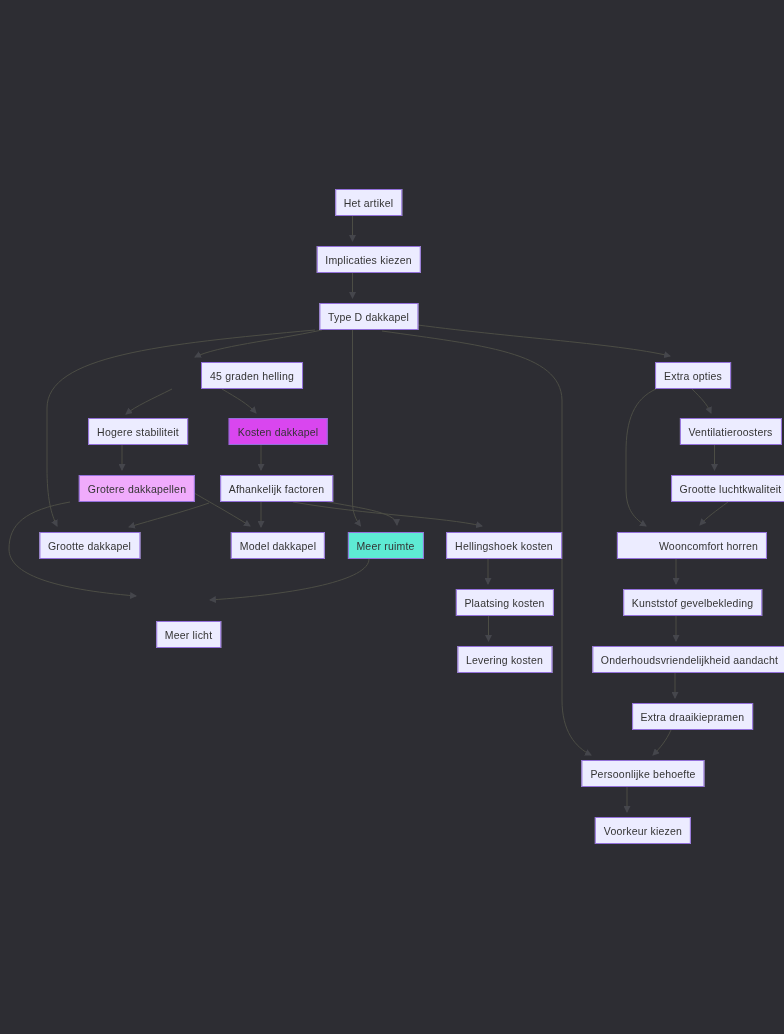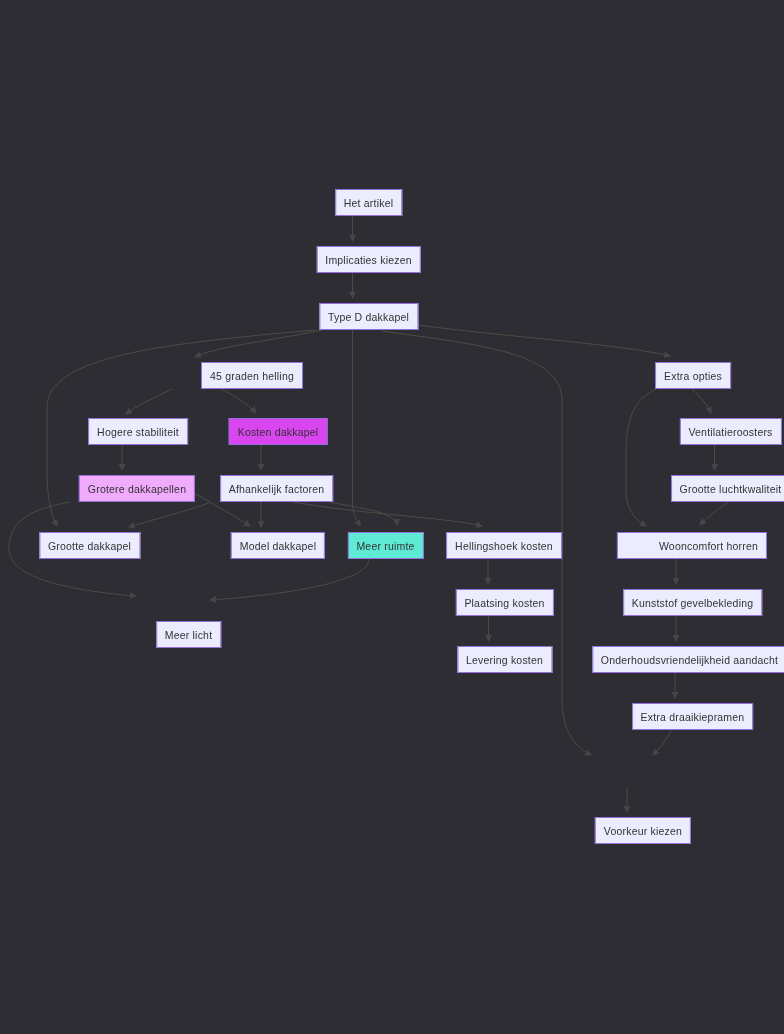--- a/index.html
+++ b/index.html
@@ -97,15 +97,16 @@
       <div class="node" style="left: 262px; top: 532px; background: rgb(236, 236, 255); border: 1.5px solid rgb(147, 112, 219); color: rgb(51, 51, 51);">Model dakkapel</div>
       <div class="node" style="left: 369.5px; top: 532px; background: #5eead4; border: 1.5px solid rgb(147, 112, 219); color: rgb(51, 51, 51); text-align: right;">Meer ruimte</div>
       <div class="node" style="left: 488px; top: 532px; background: rgb(236, 236, 255); border: 1.5px solid rgb(147, 112, 219); color: rgb(51, 51, 51);">Hellingshoek kosten</div>
       <div class="node" style="left: 676px; top: 532px; background: rgb(236, 236, 255); border: 1.5px solid rgb(147, 112, 219); color: rgb(51, 51, 51); padding-left: 41px;">Wooncomfort horren</div>
       <div class="node" style="left: 172.5px; top: 589px; background: rgb(236, 236, 255); border: 1.5px solid rgb(147, 112, 219); color: rgb(51, 51, 51); margin-top: 32px;">Meer licht</div>
       <div class="node" style="left: 488.5px; top: 589px; background: rgb(236, 236, 255); border: 1.5px solid rgb(147, 112, 219); color: rgb(51, 51, 51);">Plaatsing kosten</div>
       <div class="node" style="left: 676.5px; top: 589px; background: rgb(236, 236, 255); border: 1.5px solid rgb(147, 112, 219); color: rgb(51, 51, 51);">Kunststof gevelbekleding</div>
       <div class="node" style="left: 488.5px; top: 646px; background: rgb(236, 236, 255); border: 1.5px solid rgb(147, 112, 219); color: rgb(51, 51, 51);">Levering kosten</div>
       <div class="node" style="left: 676.5px; top: 703px; background: rgb(236, 236, 255); border: 1.5px solid rgb(147, 112, 219); color: rgb(51, 51, 51);">Extra draaikiepramen</div>
       <div class="node" style="left: 673.5px; top: 646px; background: rgb(236, 236, 255); border: 1.5px solid rgb(147, 112, 219); color: rgb(51, 51, 51);">Onderhoudsvriendelijkheid aandacht</div>
+      <div class="node" style="left: 627px; top: 760px; background: rgb(236, 236, 255); border: 1.5px solid rgb(147, 112, 219); color: rgb(51, 51, 51);">Persoonlijke behoefte</div>
       <div class="node" style="left: 627px; top: 817px; background: rgb(236, 236, 255); border: 1.5px solid rgb(147, 112, 219); color: rgb(51, 51, 51);">Voorkeur kiezen</div>
     </div>
 </div>
 
 </body></html>

